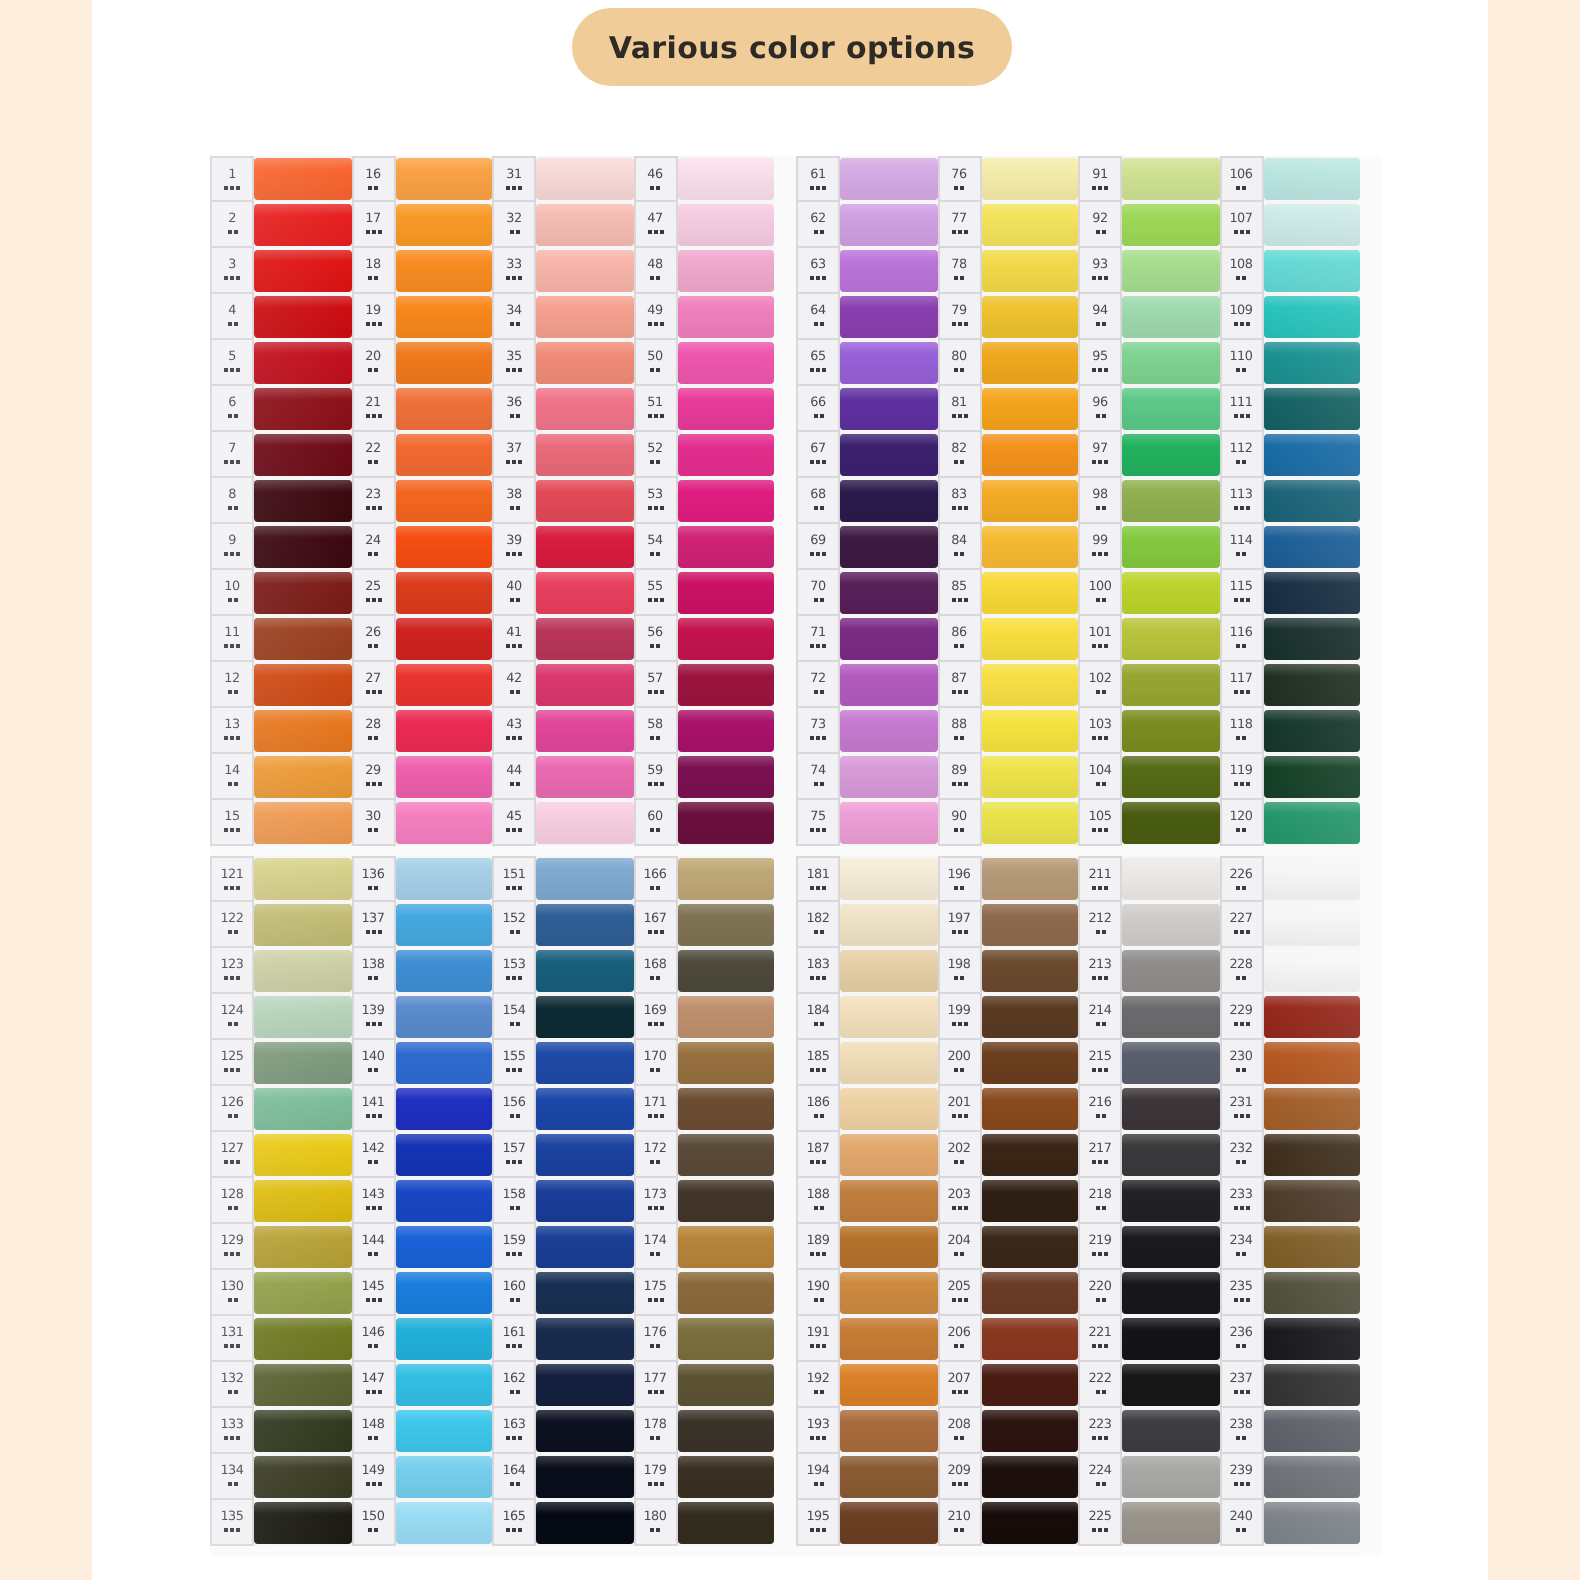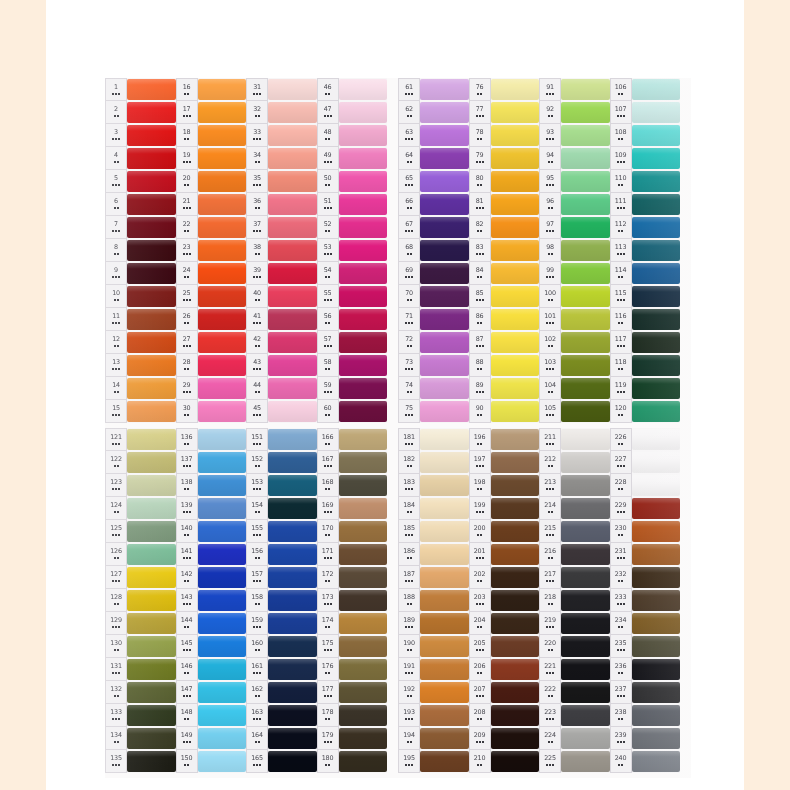--- a/index.html
+++ b/index.html
@@ -93,20 +93,23 @@
   .sw.blank .band { background:transparent !important; }
 </style>
 </head>
 <body>
 
 <div id="page">
 
   <div class="rail left"></div>
   <div class="rail right"></div>
 
+  <div class="title-pill">
+    <span class="txt">Various color options</span>
+  </div>
 
   <div class="photo">
     <div class="section top">
         <div class="col" style="width: 70.5px;">
           <div class="row">
             <div class="card">
               <span class="num">1</span>
               <span class="dots">
                 <i></i>
                 <i></i>

